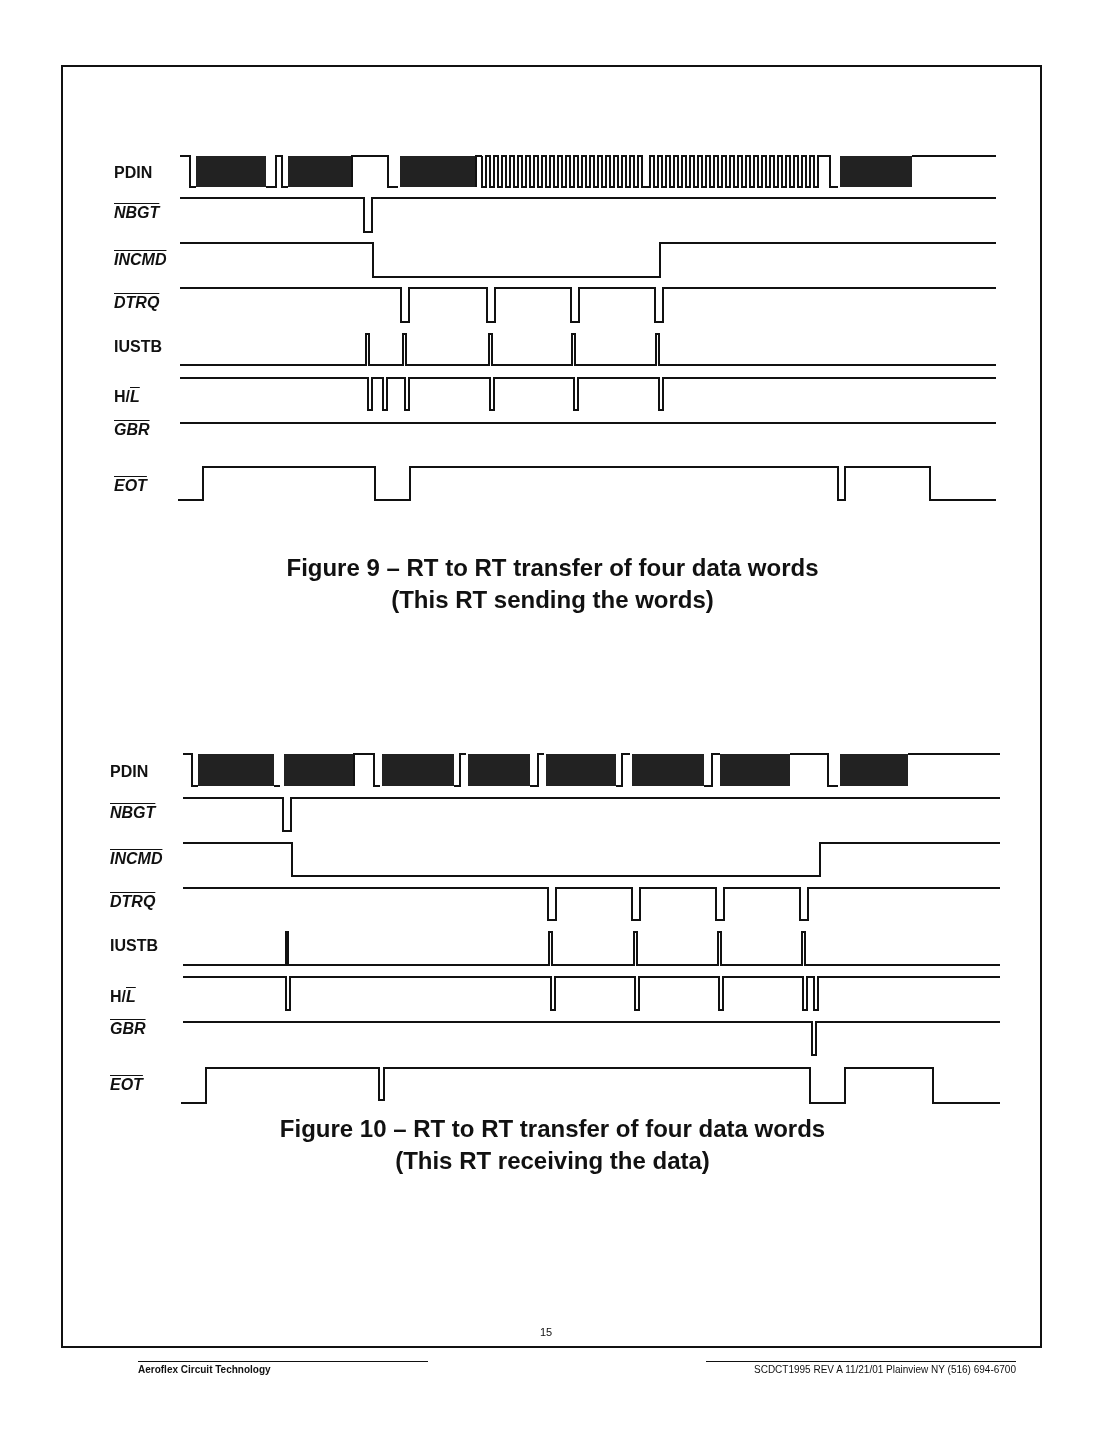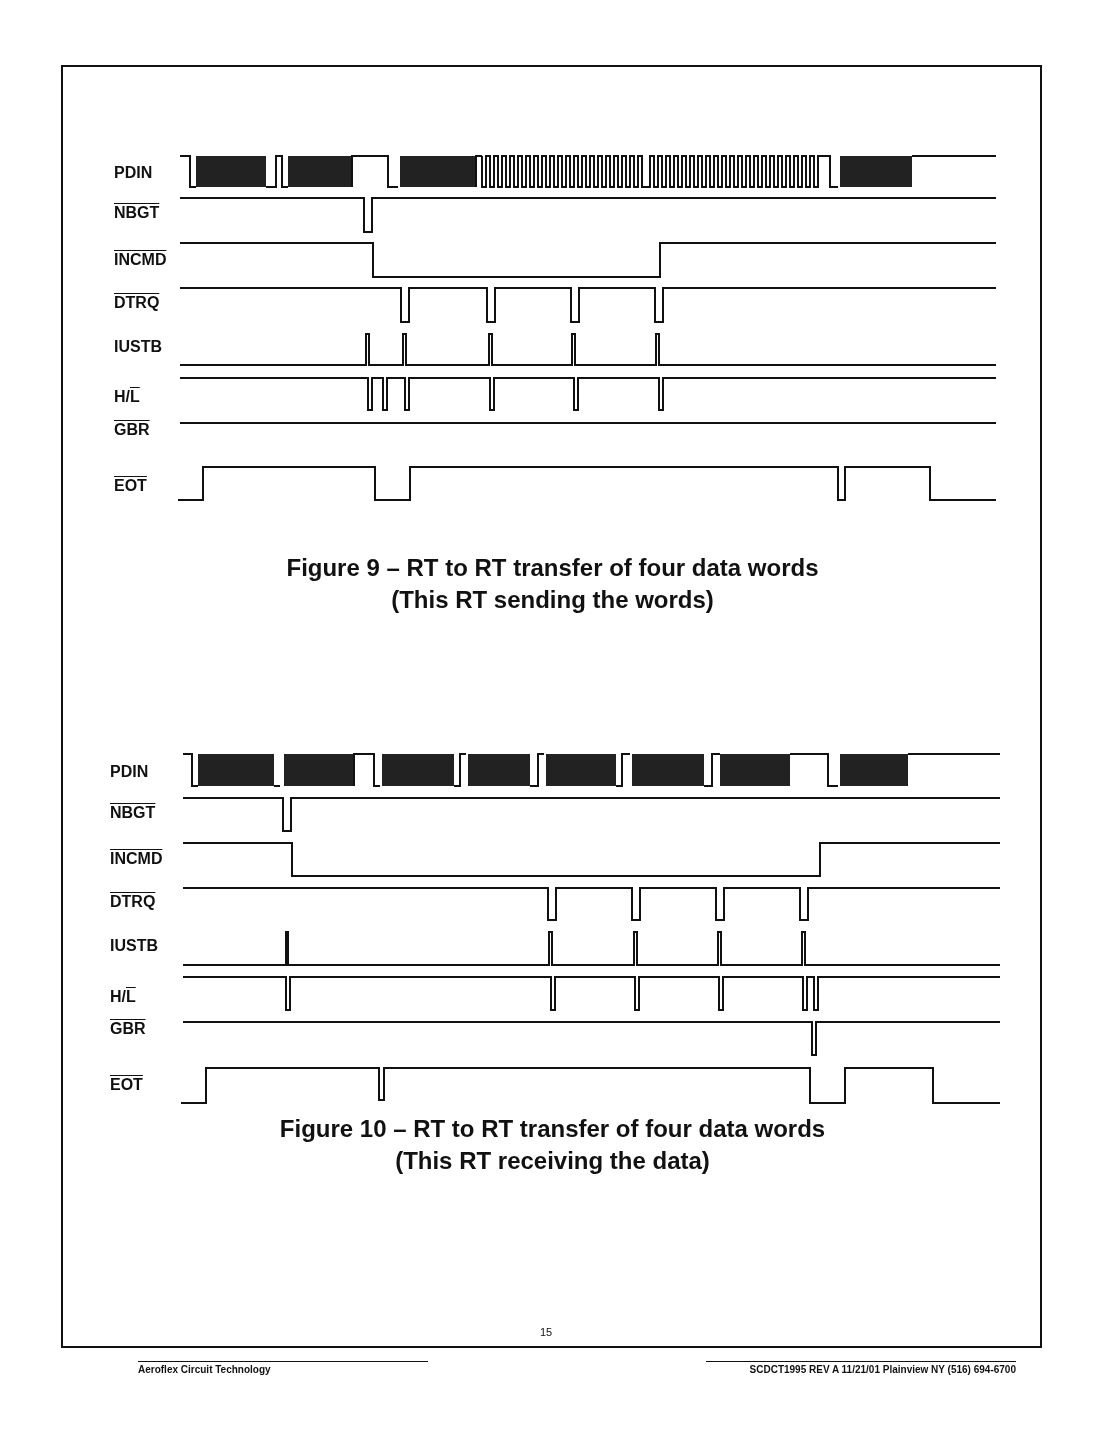--- a/index.html
+++ b/index.html
@@ -1,25 +1,25 @@
 <!DOCTYPE html>
 <html><head>
   <meta charset="utf-8">
   <style>
     html, body { margin:0; padding:0; background:#ffffff; }
     body { width:1105px; height:1430px; position:relative; font-family:"Liberation Sans", sans-serif; color:#111; }
     .frame { position:absolute; left:61px; top:65px; width:981px; height:1283px; border:2px solid #111; box-sizing:border-box; }
     .fig { position:absolute; left:0; width:1105px; }
     .fig svg { position:absolute; left:0; top:0; }
     .label { position:absolute; font-weight:bold; font-size:16px; line-height:16px;text-align:center; }
-    .ovl { text-decoration:overline; }
+    .ovl { text-decoration:overline;font-style:italic; }
     .caption { position:absolute; left:0; width:1105px; text-align:center; font-weight:bold; font-size:24px; line-height:32px; }
     .footer-left { position:absolute; left:90px; top:1361px; width:290px; border-top:1px solid #111; font-size:10px; font-weight:bold; padding-top:2px;margin-left:48px; }
     .footer-center { position:absolute; left:540px; top:1326px; font-size:11px; }
-    .footer-right { position:absolute; left:706px; top:1361px; width:310px; border-top:1px solid #111; font-size:10px; font-weight:bold; padding-top:2px; text-align:right; }
+    .footer-right { position:absolute; left:706px; top:1361px; width:310px; border-top:1px solid #111; font-size:10px; font-weight:normal; padding-top:2px; text-align:right; }
   </style>
 </head>
 <body>
 
 <div class="frame"></div>
 
 <div class="fig" style="top:0;">
   <div class="label" style="left:114px;top:165px;">PDIN</div>
   <div class="label ovl" style="left:114px;top:205px;">NBGT</div>
   <div class="label ovl" style="left:114px;top:252px;">INCMD</div>

